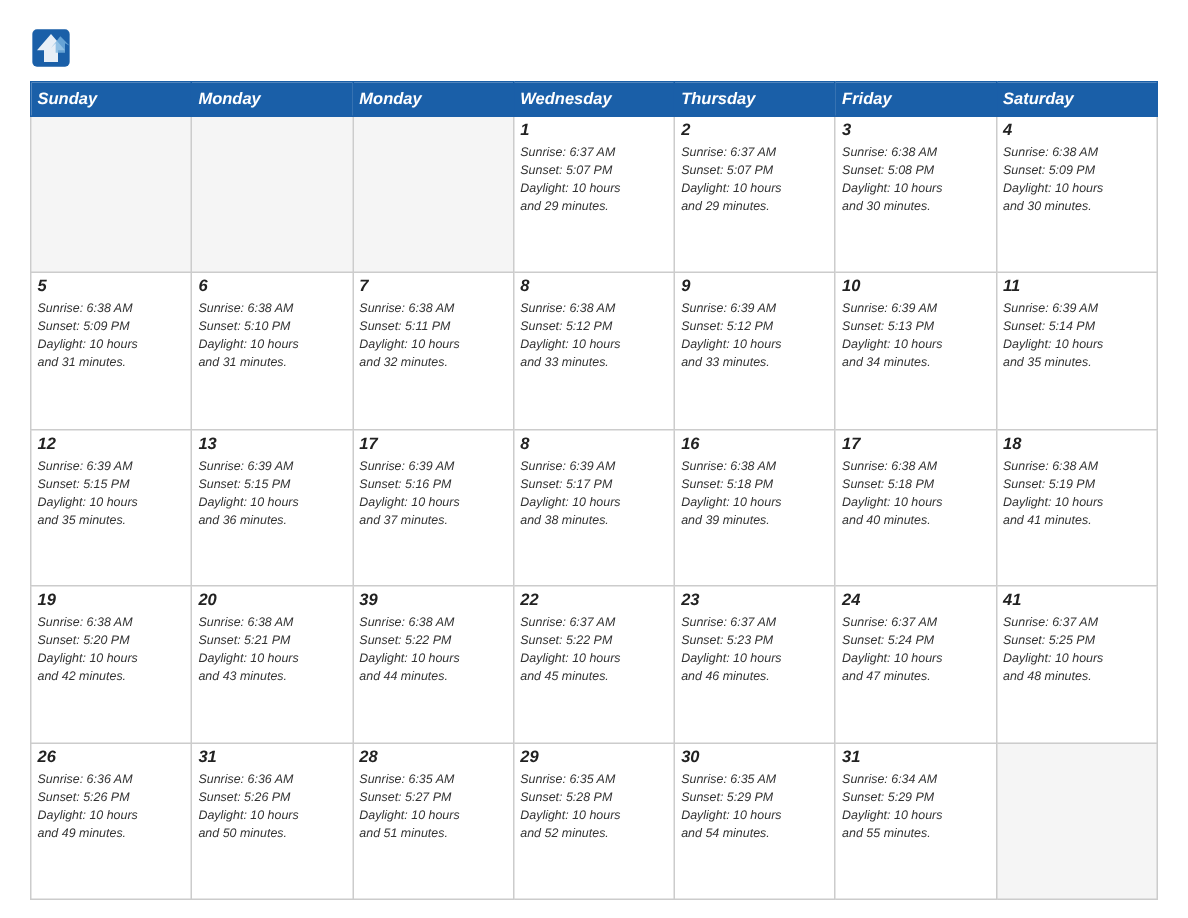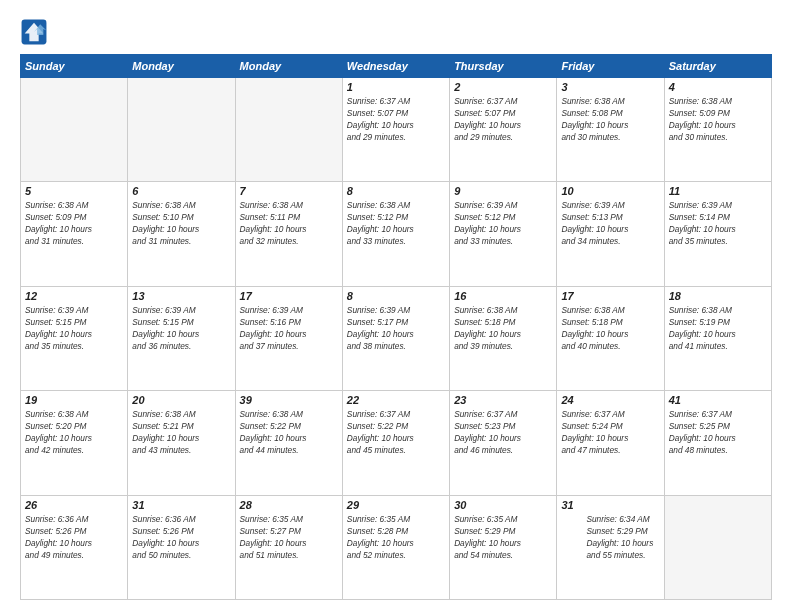--- a/index.html
+++ b/index.html
@@ -352,21 +352,21 @@
           </td>
           <td>
             <div class="day-number">30</div>
             <div class="day-info" style="white-space: pre-line;">Sunrise: 6:35 AM
 Sunset: 5:29 PM
 Daylight: 10 hours
 and 54 minutes.</div>
           </td>
           <td>
             <div class="day-number">31</div>
-            <div class="day-info" style="white-space: pre-line; margin-left: 25px;">Sunrise: 6:34 AM
+            <div class="day-info" style="white-space: pre-line;">Sunrise: 6:34 AM
 Sunset: 5:29 PM
 Daylight: 10 hours
 and 55 minutes.</div>
           </td>
           <td class="empty"></td>
         </tr>
       </tbody>
   </table>
 </div>
 

